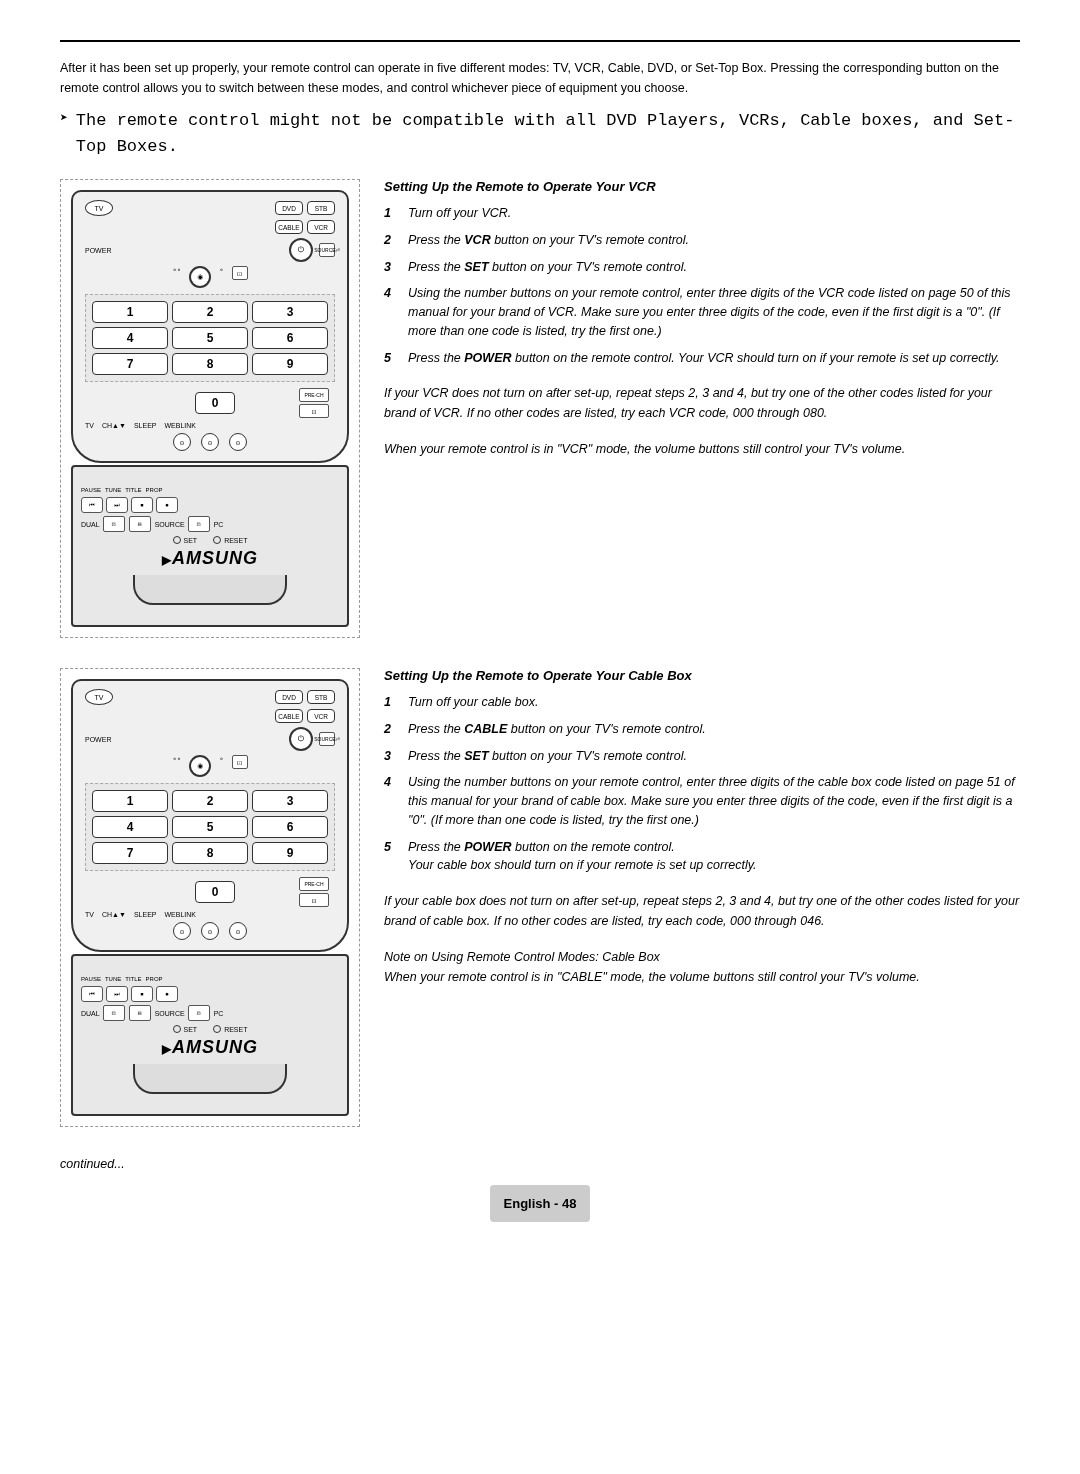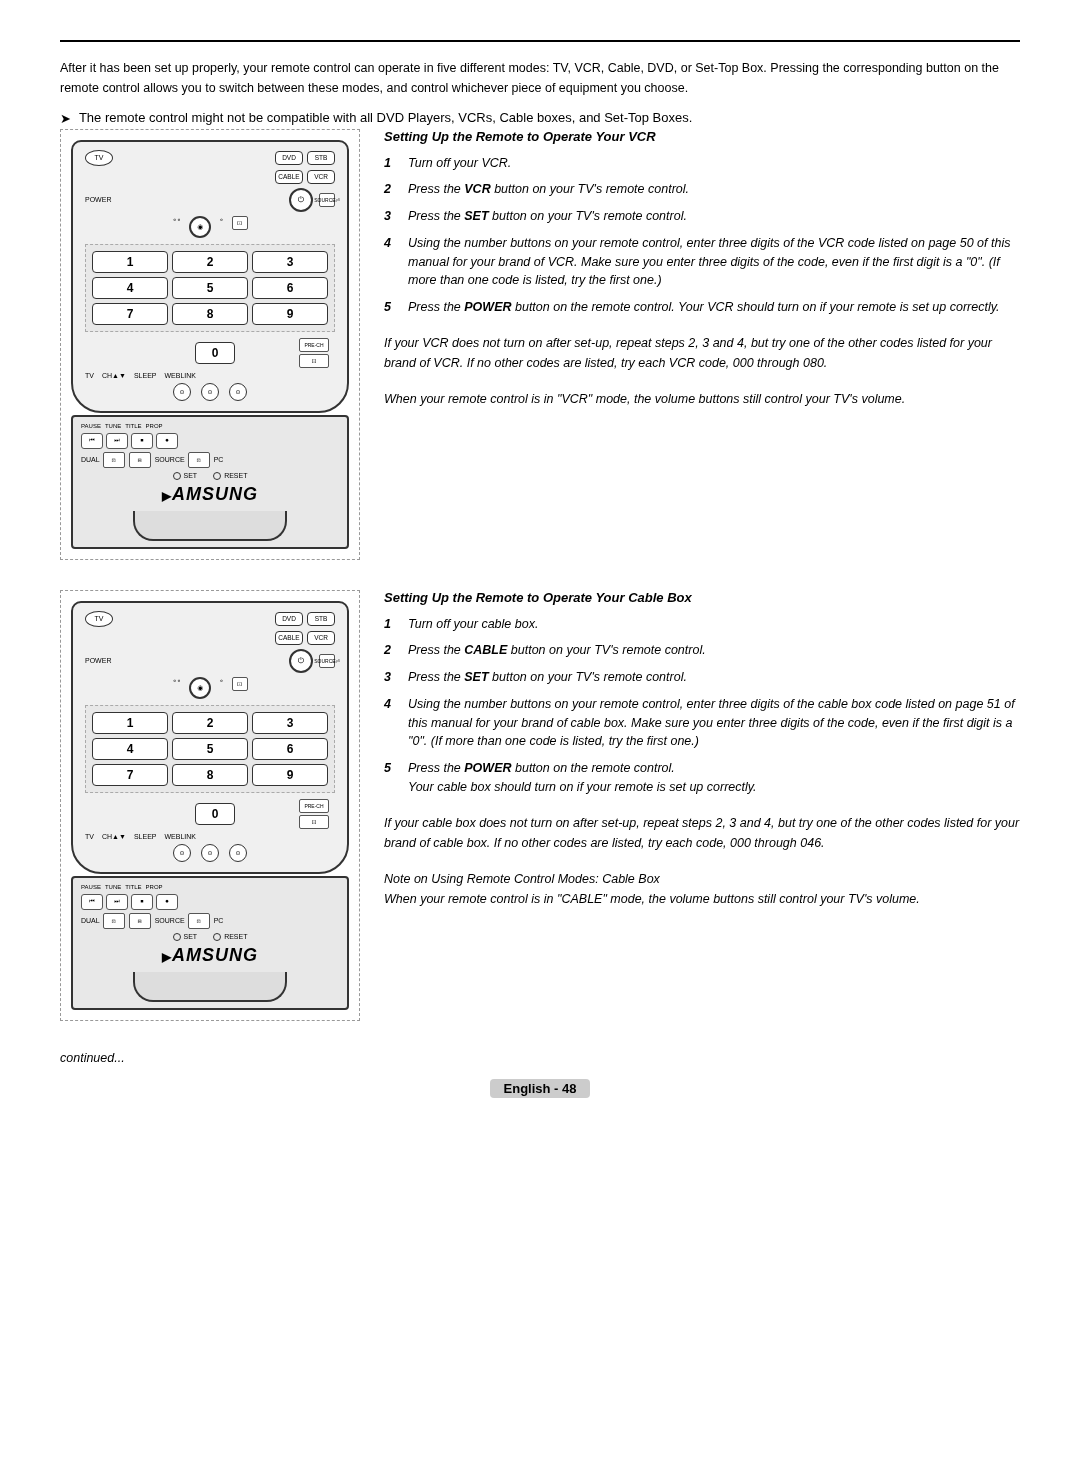--- a/index.html
+++ b/index.html
@@ -25,22 +25,24 @@
       margin-bottom: 16px;
     }
     .intro-text {
       font-size: 12.5px;
       line-height: 1.6;
       margin-bottom: 10px;
     }
     .note-arrow {
       display: flex;
       align-items: flex-start;
-      font-size: 13px;
+      margin-bottom: 20px;
+      font-size: 17px;
       line-height: 1.5;
+      font-family: Liberation Mono, monospace;
     }
     .note-arrow::before {
       content: '➤';
       margin-right: 8px;
       font-size: 13px;
       flex-shrink: 0;
       margin-top: 1px;
     }
     .section-row {
       display: flex;
@@ -202,21 +204,21 @@
       background: #fff;
       display: flex;
       align-items: center;
       justify-content: center;
       font-size: 6px;
     }
     .remote-bottom {
       border: 2px solid #333;
       border-radius: 4px;
       background: #e8e8e8;
-      padding: 6px 8px;
+      padding: 20px 8px;
       margin-top: 2px;
     }
     .bottom-row {
       display: flex;
       justify-content: space-between;
       align-items: center;
       margin-bottom: 4px;
     }
     .small-labels {
       display: flex;
@@ -306,21 +308,21 @@
     }
     .continued {
       text-align: left;
       font-style: italic;
       font-size: 12.5px;
       margin-top: 10px;
     }
     .page-badge {
       background: #ccc;
       border-radius: 4px;
-      padding: 2px 14px;
+      padding: 11px 14px;
       font-size: 13px;
       font-weight: bold;
       display: inline-block;
       margin-top: 6px;
     }
     .bottom-center {
       text-align: center;
       margin-top: 20px;
     }
     .dial-circle {

